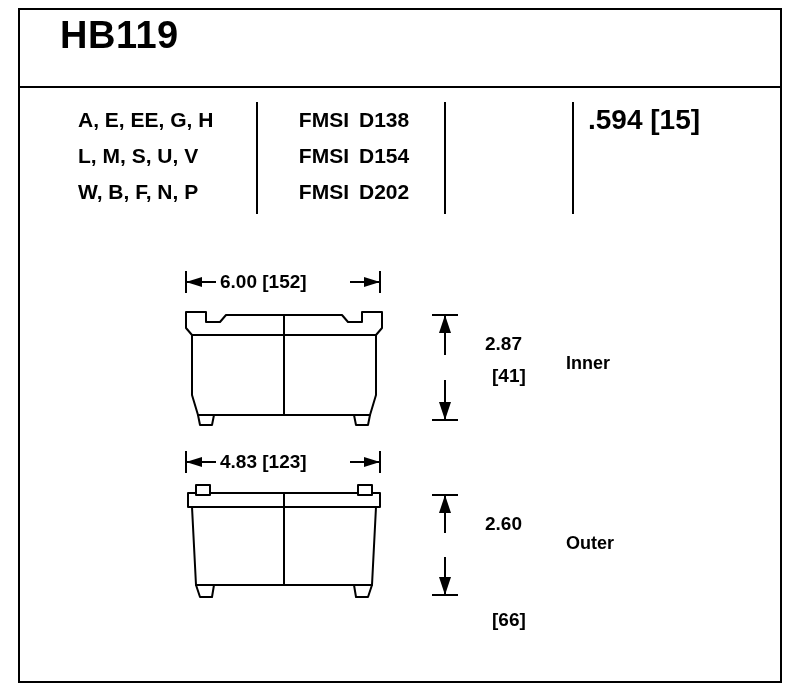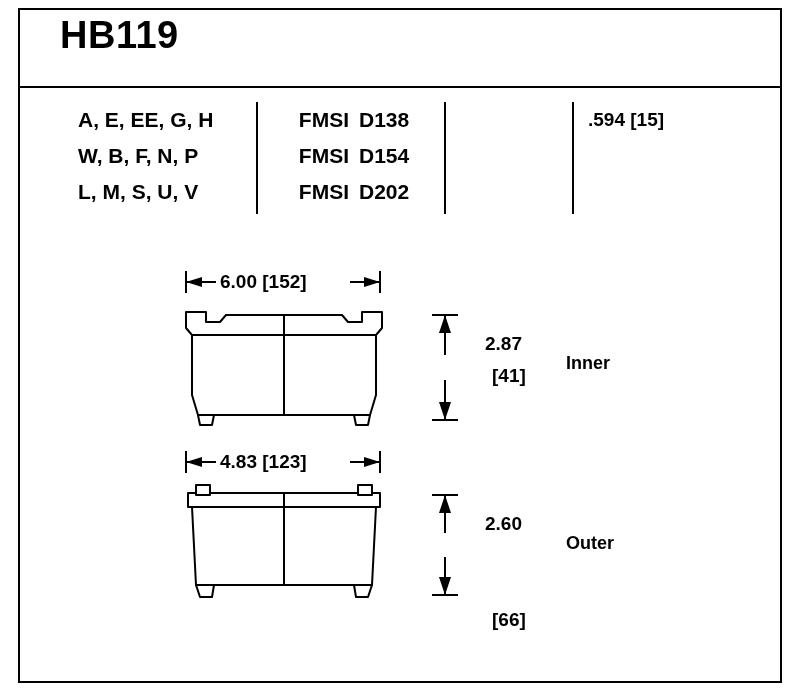--- a/index.html
+++ b/index.html
@@ -93,21 +93,21 @@
     line-height: 36px;
     white-space: nowrap;
   }
   .col-fmsi .lbl { margin-right: 10px; }
 
   .col-thickness {
     position: absolute;
     left: 528px;
     top: 0;
     width: 170px;
-    font-size: 19px;
+    font-size: 28px;
     font-weight: bold;
     line-height: 36px;
     white-space: nowrap;
   }
 
   
   .drawing {
     position: absolute;
     left: 20px;
     top: 255px;
@@ -162,22 +162,22 @@
   <div class="frame"></div>
 
   <div class="part-number">HB119</div>
 
   <div class="rule-top"></div>
 
   <div class="spec-table">
 
     <div class="col-compounds">
       <div class="row">A, E, EE, G, H</div>
+      <div class="row">L, M, S, U, V</div>
       <div class="row">W, B, F, N, P</div>
-      <div class="row">L, M, S, U, V</div>
     </div>
 
     <div class="vline vline-1"></div>
     <div class="vline vline-2"></div>
     <div class="vline vline-3"></div>
 
     <div class="col-fmsi">
       <div class="row">
         <span class="lbl">FMSI</span><span>D138</span>
       </div>

